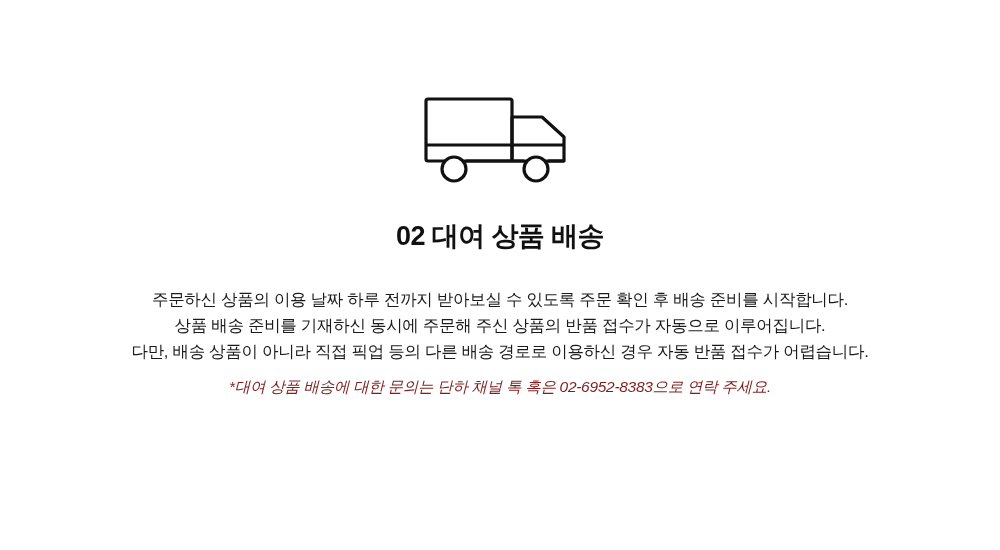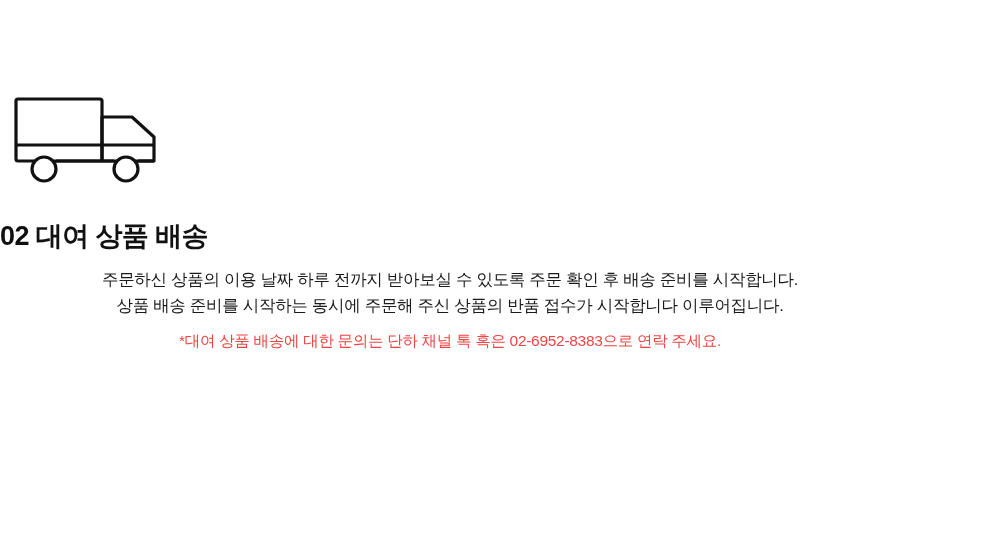--- a/index.html
+++ b/index.html
@@ -12,21 +12,21 @@
     background: #ffffff;
     font-family: "Liberation Sans", "DejaVu Sans", sans-serif;
     color: #111111;
     overflow: hidden;
   }
   .page {
     width: 1000px;
     height: 550px;
     display: flex;
     flex-direction: column;
-    align-items: flex-start;
+    align-items: center;
     box-sizing: border-box;
     padding-top: 88px;
   }
   .icon-wrap {
     width: 180px;
     height: 110px;
     display: flex;
     align-items: center;
     justify-content: center;
   }
@@ -36,38 +36,39 @@
   .section-title {
     margin-top: 22px;
     font-size: 27px;
     font-weight: bold;
     letter-spacing: -0.6px;
     color: #111111;
     text-align: center;
     line-height: 1.2;
   }
   .body-block {
-    margin-top: 14px;
+    margin-top: 34px;
     width: 900px;
     text-align: center;
   }
   .body-line {
     font-size: 16.5px;
     line-height: 26px;
     color: #1a1a1a;
     letter-spacing: -0.3px;
     white-space: nowrap;
   }
   .note-line {
     margin-top: 10px;
     font-size: 15.5px;
     line-height: 26px;
-    color: #ef4444;
+    color: #7f1d1d;
     letter-spacing: -0.3px;
     white-space: nowrap;
+    font-style: italic;
   }
 </style>
 </head>
 <body>
 
 <div class="page">
 
   <div class="icon-wrap">
     <svg class="truck-svg" width="160" height="100" viewBox="0 0 160 100" fill="none" xmlns="http://www.w3.org/2000/svg" aria-hidden="true">
 
@@ -83,17 +84,18 @@
 
       <line x1="46" y1="68" x2="104" y2="68" stroke="#111111" stroke-width="3.2"></line>
       <line x1="128" y1="68" x2="144" y2="68" stroke="#111111" stroke-width="3.2"></line>
     </svg>
   </div>
 
   <div class="section-title">02 대여 상품 배송</div>
 
   <div class="body-block">
     <div class="body-line">주문하신 상품의 이용 날짜 하루 전까지 받아보실 수 있도록 주문 확인 후 배송 준비를 시작합니다.</div>
-    <div class="body-line">상품 배송 준비를 시작하는 동시에 주문해 주신 상품의 반품 접수가 시작합니다 이루어집니다.</div>
+    <div class="body-line">상품 배송 준비를 기재하신 동시에 주문해 주신 상품의 반품 접수가 자동으로 이루어집니다.</div>
+    <div class="body-line">다만, 배송 상품이 아니라 직접 픽업 등의 다른 배송 경로로 이용하신 경우 자동 반품 접수가 어렵습니다.</div>
     <div class="note-line">*대여 상품 배송에 대한 문의는 단하 채널 톡 혹은 02-6952-8383으로 연락 주세요.</div>
   </div>
 
 </div>
 
 </body></html>

